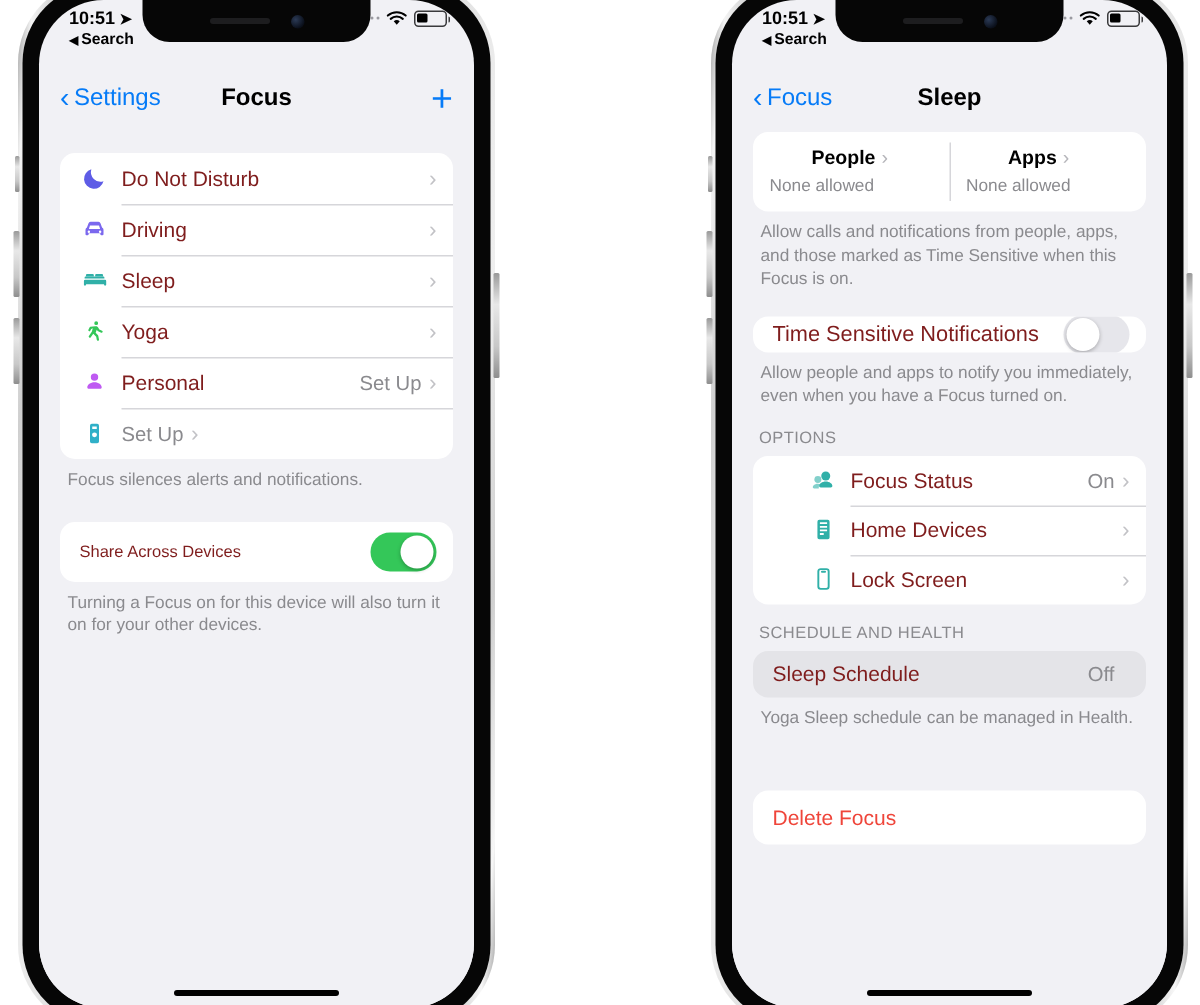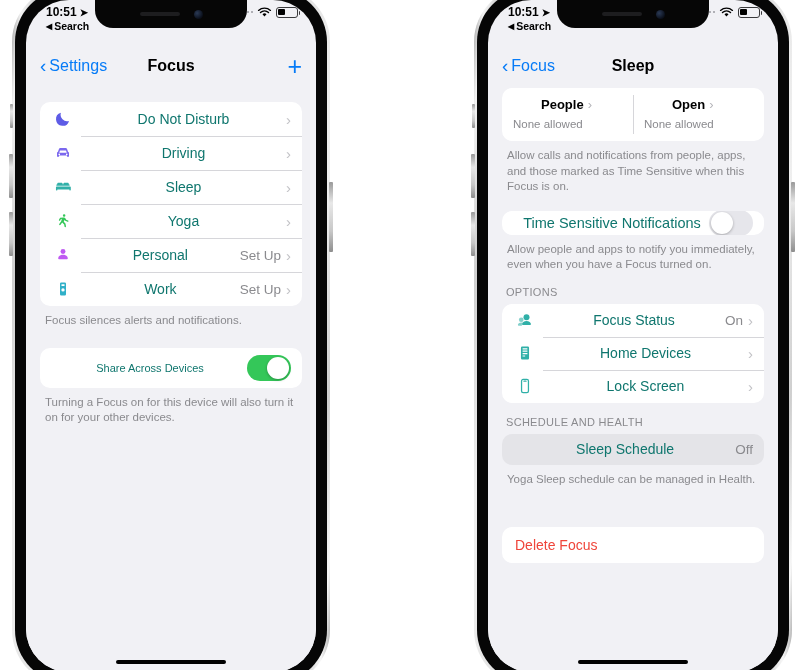--- a/index.html
+++ b/index.html
@@ -74,21 +74,21 @@
              background: radial-gradient(circle at 35% 35%, #2b3a55, #0a0f1a 70%); }
 
   
   .statusbar {
     position: absolute; top: 0; left: 0; right: 0;
     height: 44px; z-index: 20;
     padding: 5px 18px 0 20px;
     font-size: 11.5px; font-weight: bold; color: #000;
   }
   .sb-row { display: flex; align-items: center; justify-content: space-between; }
-  .sb-time { display: flex; align-items: center; gap: 3px; font-size: 12px; }
+  .sb-time { display: flex; align-items: flex-end; gap: 3px; font-size: 12px; }
   .loc-arrow { font-size: 10px; }
   .sb-right { display: flex; align-items: center; gap: 4px; }
   .sig-dots { display: flex; gap: 1.5px; align-items: flex-end; }
   .sig-dots i { width: 2.5px; height: 2.5px; border-radius: 50%; background: #9a9aa0; display: block; }
   .wifi { width: 15px; height: 11px; }
   .battery {
     width: 22px; height: 11px; border: 1.3px solid #3a3a3c;
     border-radius: 3px; position: relative; padding: 1.2px;
   }
   .battery::after {
@@ -150,26 +150,26 @@
     position: relative; cursor: pointer;
   }
   .row + .row::before {
     content: ''; position: absolute; left: 41px; right: 0; top: 0;
     height: 0.7px; background: #d6d6da;
   }
   .row-icon {
     width: 21px; margin-right: 8px; display: flex;
     align-items: center; justify-content: center; flex-shrink: 0;
   }
-  .row-label { font-size: 14px; color: #0f766e; flex: 1; text-align: center; }
+  .row-label { font-size: 14px; color: #7f1d1d; flex: 1; }
   .row-value { font-size: 13.5px; color: #8a8a8e; margin-right: 5px; text-align: right; }
   .chev-r { color: #c2c2c6; font-size: 15px; font-weight: 500; line-height: 1; }
 
   
-  .row.tall { height: 33px; }
+  .row.tall { height: 33px; margin-left: 24px; }
   .row.plain { padding-left: 13px; }
 
   
   .toggle {
     width: 44px; height: 26px; border-radius: 13px;
     position: relative; flex-shrink: 0; cursor: pointer;
     transition: background .15s;
   }
   .toggle.on  { background: #34c759; }
   .toggle.off { background: #e6e6eb; }
@@ -315,21 +315,20 @@
               <span class="row-label">Personal</span>
               <span class="row-value">Set Up</span>
               <span class="chev-r">›</span>
             </div>
             <div class="row">
               <span class="row-icon">
                 <svg viewBox="0 0 24 24" width="18" height="18" fill="#30b0c8">
                   <path d="M9.6 3.4h4.8a1.6 1.6 0 0 1 1.6 1.6v14a1.6 1.6 0 0 1-1.6 1.6H9.6A1.6 1.6 0 0 1 8 19V5a1.6 1.6 0 0 1 1.6-1.6zm.4 2.4v2.2h4V5.8zm2 5.2a2.2 2.2 0 1 0 0 4.4 2.2 2.2 0 0 0 0-4.4z"></path>
                 </svg>
               </span>
-              <span class="row-label">Work</span>
               <span class="row-value">Set Up</span>
               <span class="chev-r">›</span>
             </div>
           </div>
 
         <div class="group-footer">Focus silences alerts and notifications.</div>
 
         <div style="height:19px"></div>
 
         <div class="card">
@@ -406,21 +405,21 @@
         <div class="dual">
           <div class="dual-cell">
             <div class="dual-title">
               <span>People</span>
               <span class="chev-r">›</span>
             </div>
             <div class="dual-sub">None allowed</div>
           </div>
           <div class="dual-cell">
             <div class="dual-title">
-              <span>Open</span>
+              <span>Apps</span>
               <span class="chev-r">›</span>
             </div>
             <div class="dual-sub">None allowed</div>
           </div>
         </div>
 
         <div class="group-footer">Allow calls and notifications from people, apps, and those marked as Time Sensitive when this Focus is on.</div>
 
         <div style="height:16px"></div>
 
@@ -470,21 +469,21 @@
               <span class="row-label">Lock Screen</span>
               <span class="chev-r">›</span>
             </div>
           </div>
 
         <div class="group-header">SCHEDULE AND HEALTH</div>
 
         <div class="card gray">
           <div class="row plain" style="height:31px">
             <span class="row-label">Sleep Schedule</span>
-            <span class="row-value" style="margin-right:0">Off</span>
+            <span class="row-value" style="margin-right:10px">Off</span>
           </div>
         </div>
 
         <div class="group-footer">Yoga Sleep schedule can be managed in Health.</div>
 
         <div style="height:18px"></div>
 
 
         <div style="height:22px"></div>
 

